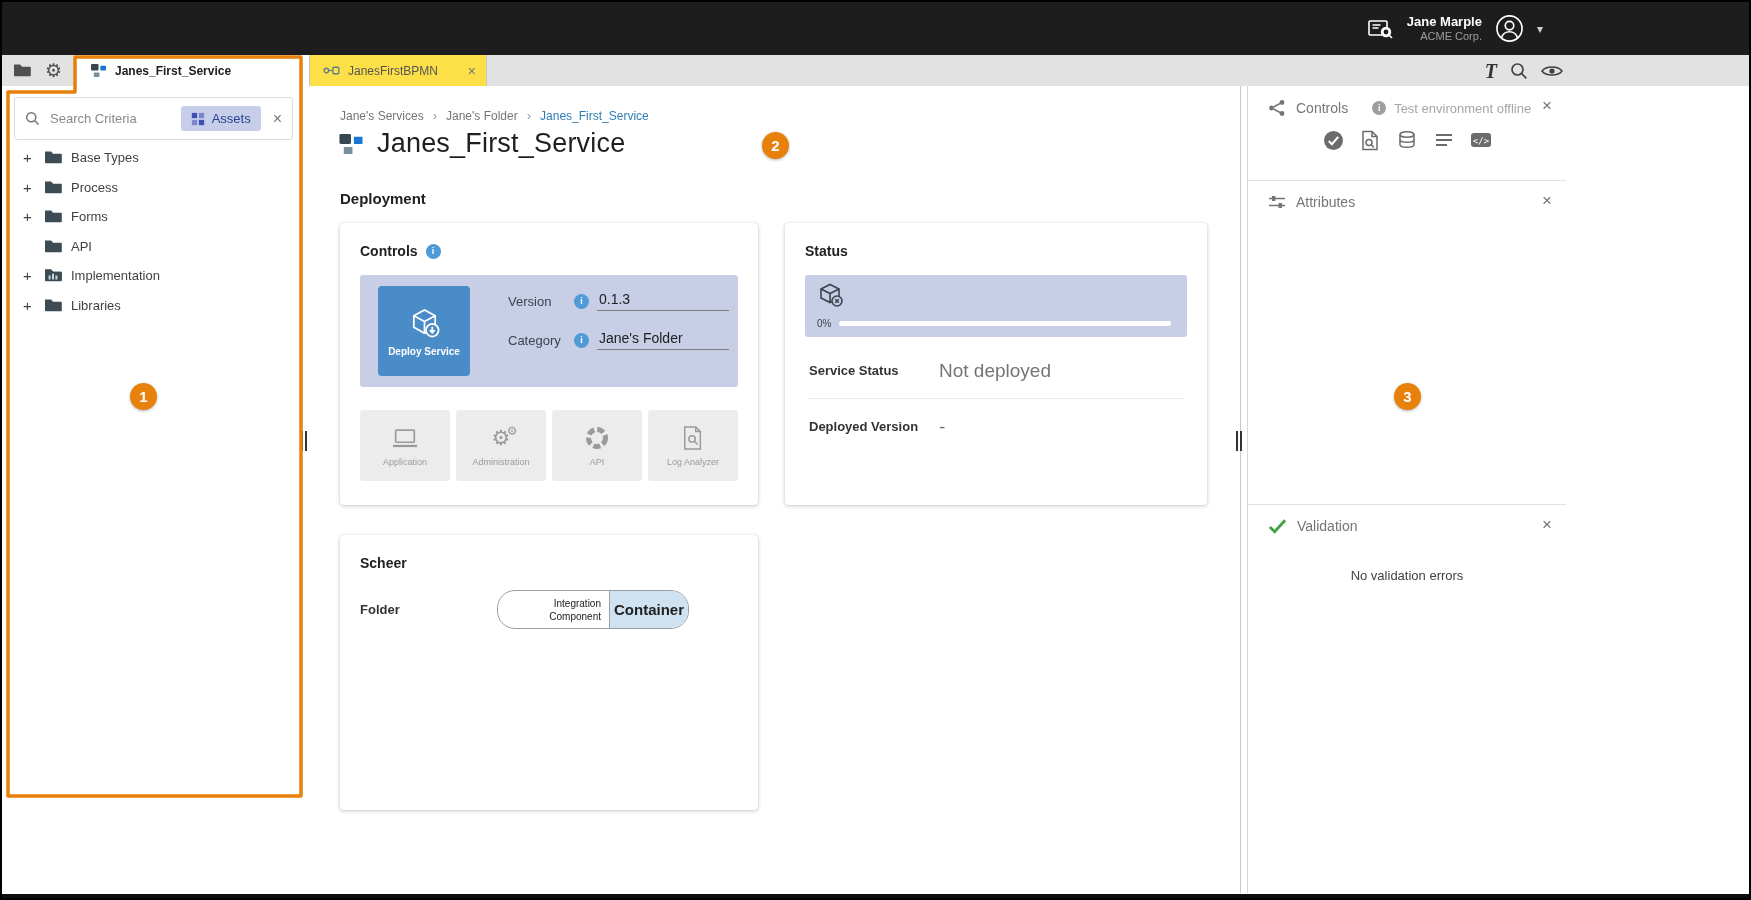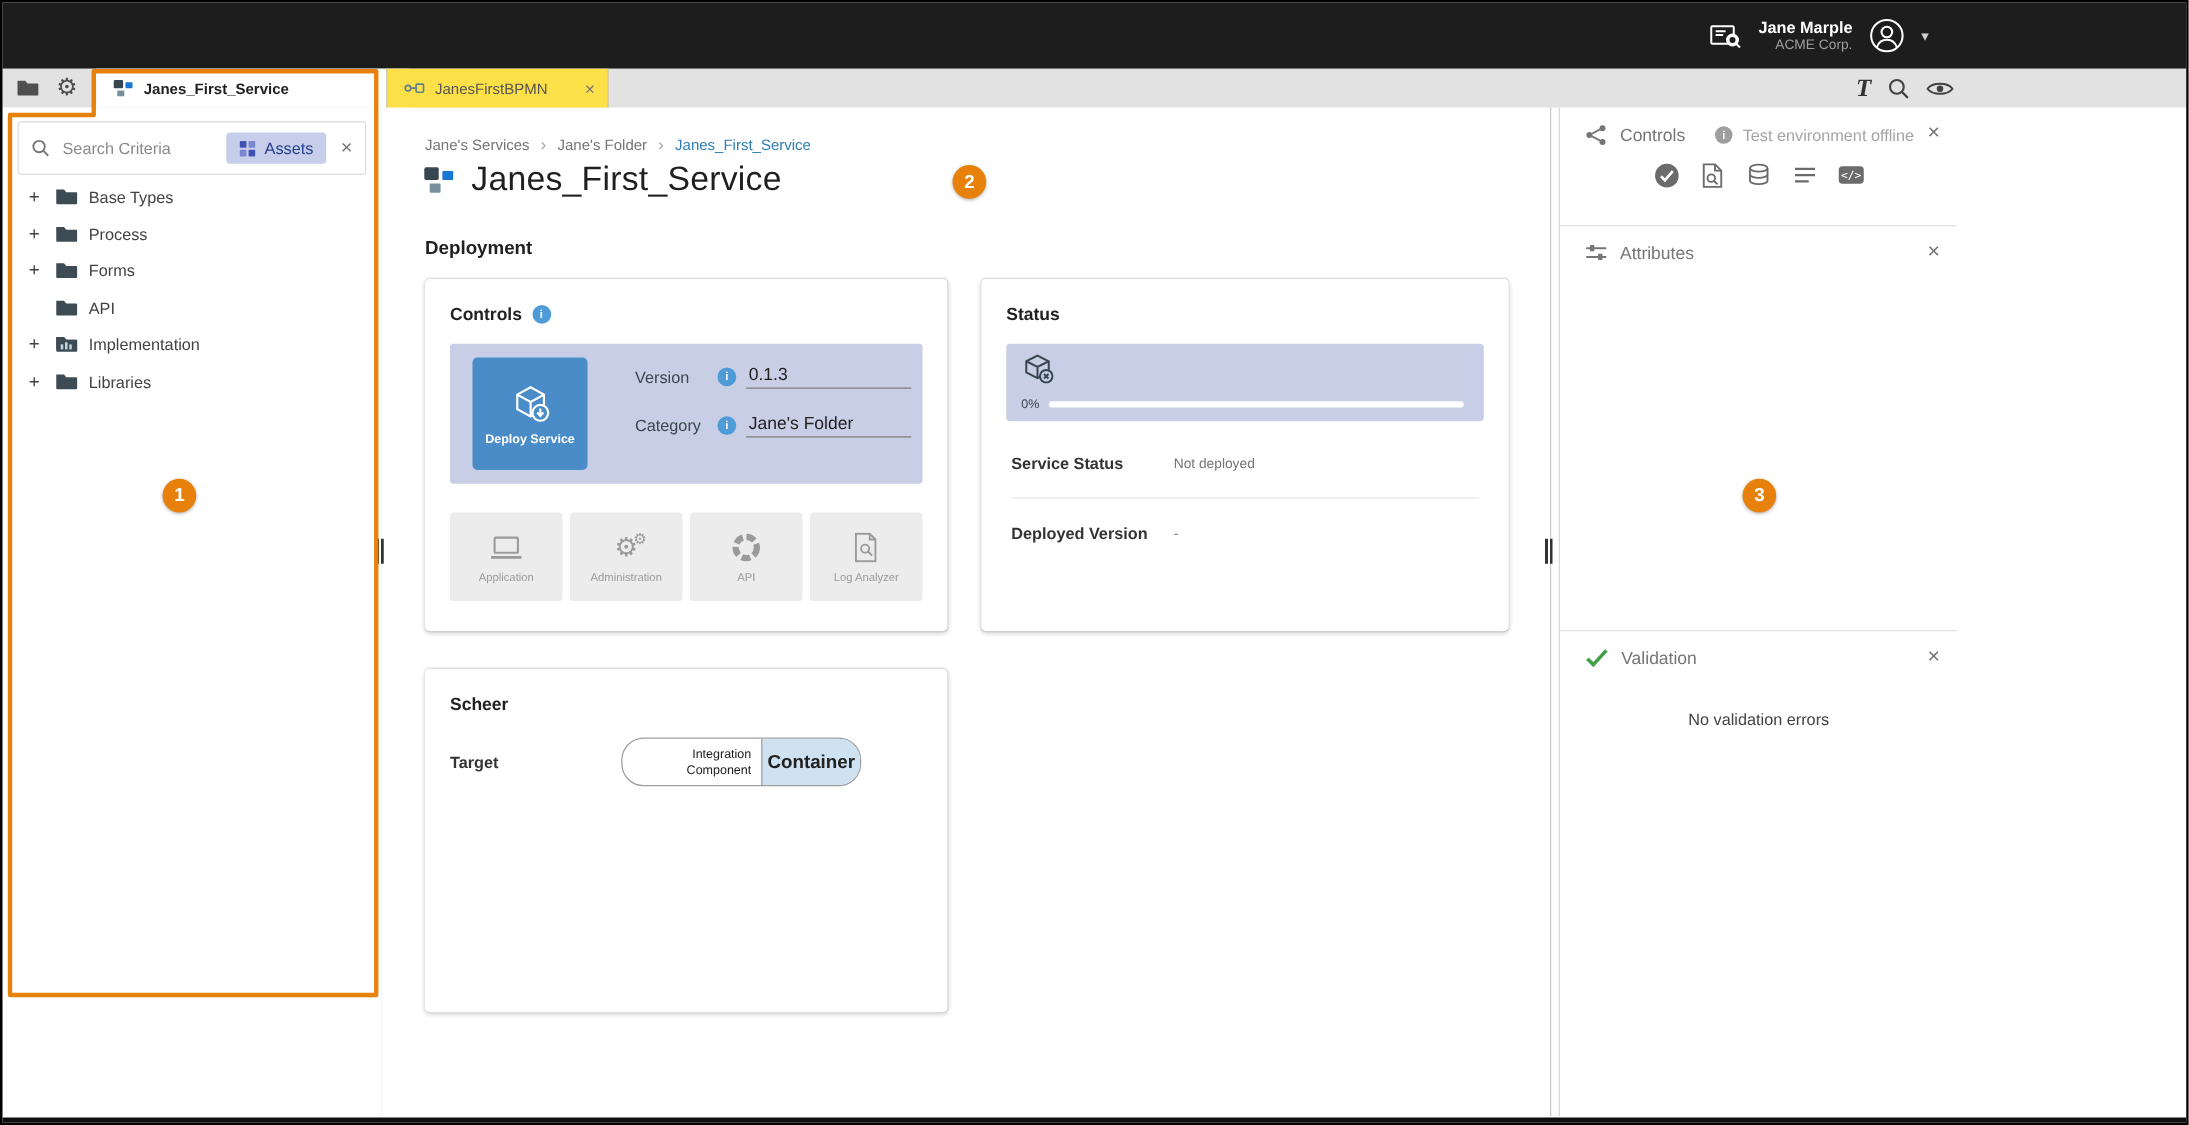--- a/index.html
+++ b/index.html
@@ -88,21 +88,21 @@
 
   .status-panel{position:absolute;left:20px;top:52px;width:382px;height:62px;background:#c7cee5;border-radius:3px}
   .status-pkg{position:absolute;left:12px;top:6px}
   .progress-row{position:absolute;left:12px;right:16px;bottom:8px;display:flex;align-items:center;gap:8px}
   .progress-label{font-size:10px;color:#37474f}
   .progress-track{flex:1;height:5px;background:#fff;border-radius:3px}
   .status-rows{position:absolute;left:24px;right:24px;top:120px}
   .status-row{display:flex;align-items:center;height:55px}
   .status-row.first{border-bottom:1px solid #e8e8e8}
   .status-label{width:130px;font-size:13px;font-weight:700;color:#333}
-  .status-value{font-size:11px;color:#757575}
+  .status-value{font-size:19px;color:#757575}
 
   .opt-row{position:absolute;left:20px;display:flex;align-items:center}
   .opt-row.target{top:55px}
   .opt-row.name{top:110px;height:30px}
   .opt-label{width:137px;font-size:13px;font-weight:700;color:#333}
   .opt-label.nm{width:128px}
   .opt-value{font-size:13px;color:#424242}
   .segmented{display:flex;width:190px;height:37px;border:1px solid #9e9e9e;border-radius:18px;overflow:hidden;background:#fff}
   .seg1{width:95px;display:flex;align-items:center;justify-content:center;text-align:right;font-size:10px;line-height:1.3;color:#212121;padding:0 8px;cursor:pointer}
   .seg2{flex:1;display:flex;align-items:center;justify-content:center;background:#cfe2f2;border-left:1px solid #9e9e9e;font-size:15px;font-weight:600;color:#212121;cursor:pointer}
@@ -418,21 +418,21 @@
         <span class="status-value">-</span>
       </div>
     </div>
   </section>
 
   <section class="card card-options">
     <div class="card-title">
       <span>Scheer</span>
     </div>
     <div class="opt-row target">
-      <span class="opt-label">Target</span>
+      <span class="opt-label">Folder</span>
       <div class="segmented">
         <span class="seg1">Integration Component</span>
         <span class="seg2">Container</span>
       </div>
     </div>
   </section>
 </main>
 
 <aside class="right-panel">
 

